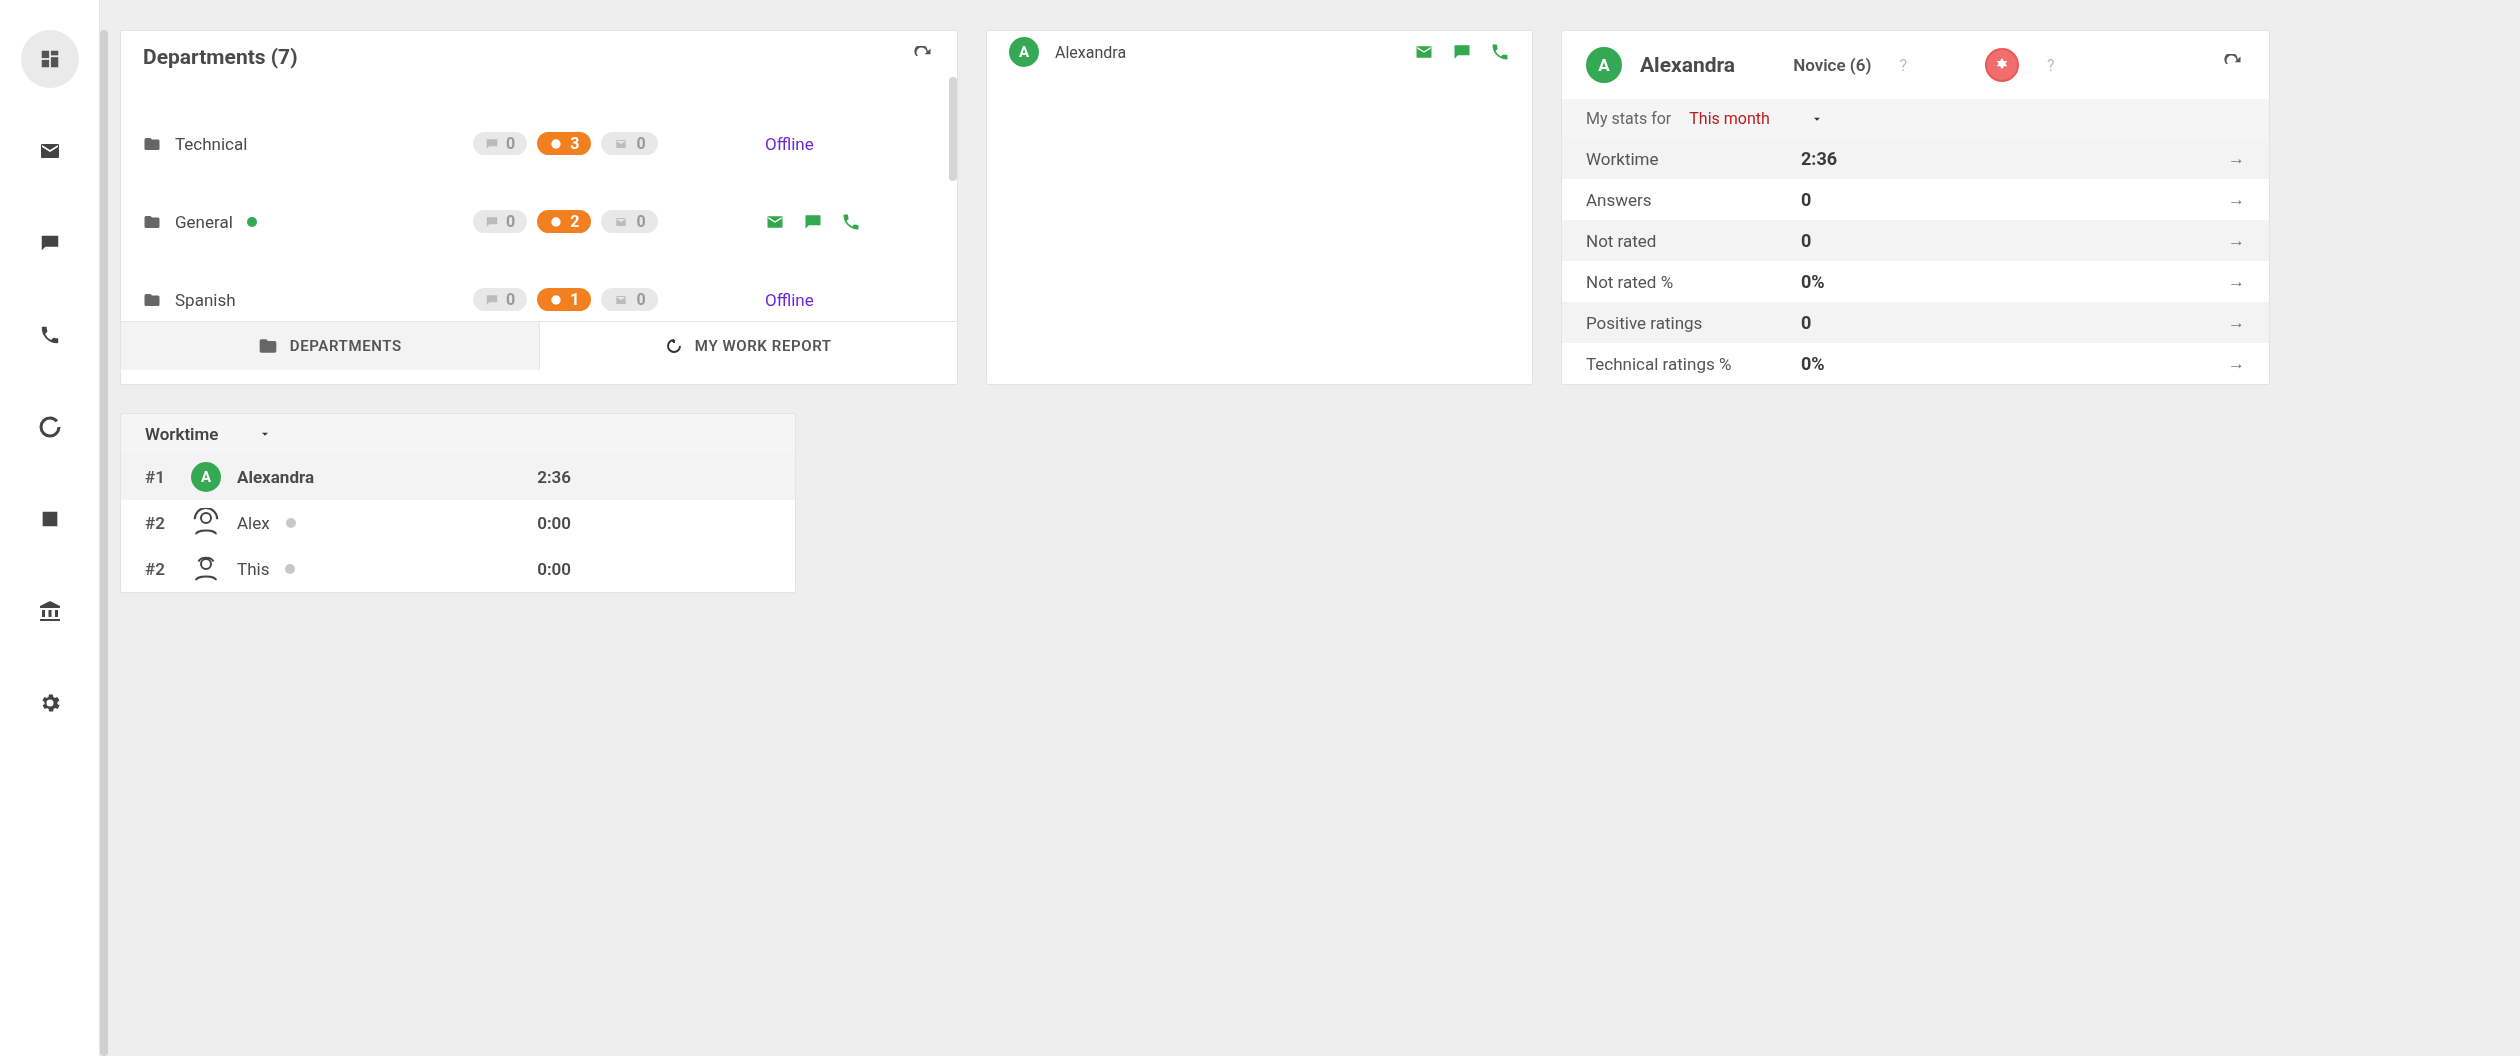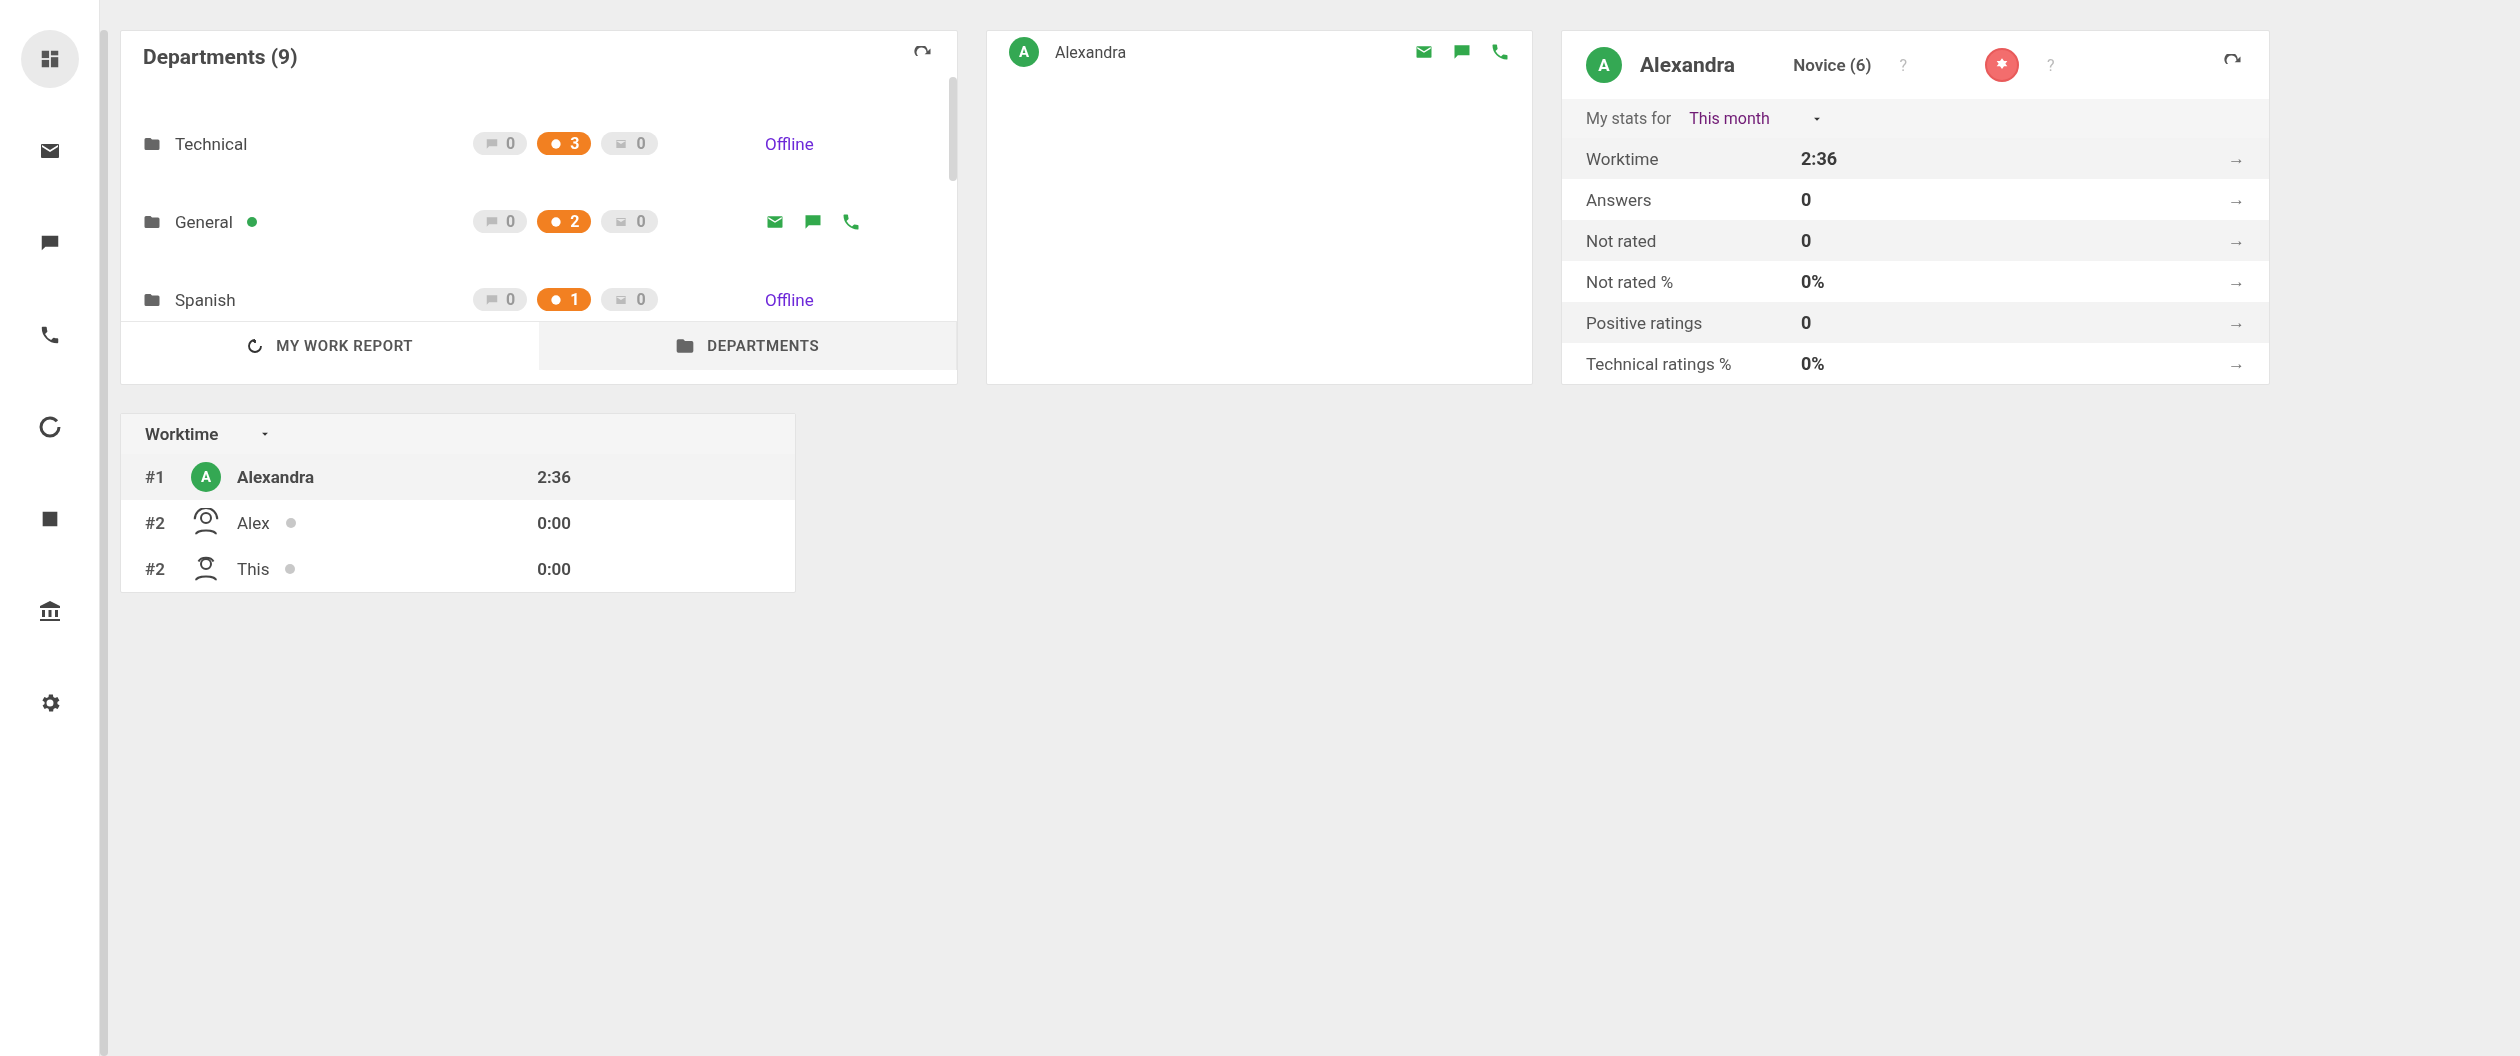--- a/index.html
+++ b/index.html
@@ -128,21 +128,21 @@
     width: 34px; height: 34px; border-radius: 50%;
     background: #f36d6d; border: 2px solid #e85a5a;
     display: flex; align-items: center; justify-content: center;
     margin-left: 60px;
   }
   .stats-filter {
     display: flex; align-items: center; gap: 18px;
     padding: 10px 24px; background: #f5f5f5;
     font-size: 16px; color: #666;
   }
-  .dropdown { display: flex; align-items: center; gap: 40px; cursor: pointer; color: #701a75; text-align: right; }
+  .dropdown { display: flex; align-items: center; gap: 40px; cursor: pointer; color: #b91c1c; text-align: right; }
   .stat-row {
     display: flex; align-items: center;
     padding: 10px 24px; font-size: 17px;
   }
   .stat-row:nth-child(odd) { background: #f3f3f3; }
   .stat-label { width: 215px; color: #555; }
   .stat-value { font-weight: 700; color: #3a3a3a; font-size: 18px; }
   .stat-arrow { margin-left: auto; color: #777; cursor: pointer; }
 
   
@@ -215,21 +215,21 @@
         </svg>
     </div>
   </div>
 
   <div class="main-wrap">
     <div class="vbar"></div>
     <div class="grid">
 
       <div class="card card-dept">
         <div class="card-header">
-          <div class="card-title">Departments (9)</div>
+          <div class="card-title">Departments (7)</div>
           <div class="refresh-btn">
             <svg width="20" height="20" viewBox="0 0 24 24" fill="#555">
                 <path d="M17.65 6.35A8 8 0 104 12h2a6 6 0 1110.24-4.24L14 10h7V3l-3.35 3.35z"></path>
               </svg>
           </div>
         </div>
         <div class="dept-inner-scroll"></div>
         <div class="dept-list">
           <div class="dept-row">
             <div class="dept-left">
@@ -330,32 +330,32 @@
                   </svg>
                   <span>0</span>
                 </span>
             </div>
             <div class="dept-right">
                 <span class="offline-text">Offline</span>
               </div>
           </div>
         </div>
         <div class="dept-tabs">
+          <div class="dept-tab inactive">
+            <svg class="folder-icon" viewBox="0 0 24 24" style="width:20px;height:20px">
+                <path d="M10 4l2 2h8a2 2 0 012 2v10a2 2 0 01-2 2H4a2 2 0 01-2-2V6a2 2 0 012-2h6z"></path>
+              </svg>
+            <span>DEPARTMENTS</span>
+          </div>
           <div class="dept-tab">
             <svg width="18" height="18" viewBox="0 0 24 24" fill="none" stroke="#333" stroke-width="2.5">
                 <path d="M12 4a8 8 0 108 8"></path>
                 <path d="M12 4v4M12 4l-3 2"></path>
               </svg>
             <span>MY WORK REPORT</span>
-          </div>
-          <div class="dept-tab inactive">
-            <svg class="folder-icon" viewBox="0 0 24 24" style="width:20px;height:20px">
-                <path d="M10 4l2 2h8a2 2 0 012 2v10a2 2 0 01-2 2H4a2 2 0 01-2-2V6a2 2 0 012-2h6z"></path>
-              </svg>
-            <span>DEPARTMENTS</span>
           </div>
         </div>
       </div>
 
       <div class="card card-online">
         <div class="agent-row">
           <div class="avatar">A</div>
           <span>Alexandra</span>
           <div class="agent-actions">
             <svg width="20" height="20" viewBox="0 0 24 24" fill="#32a94c">

